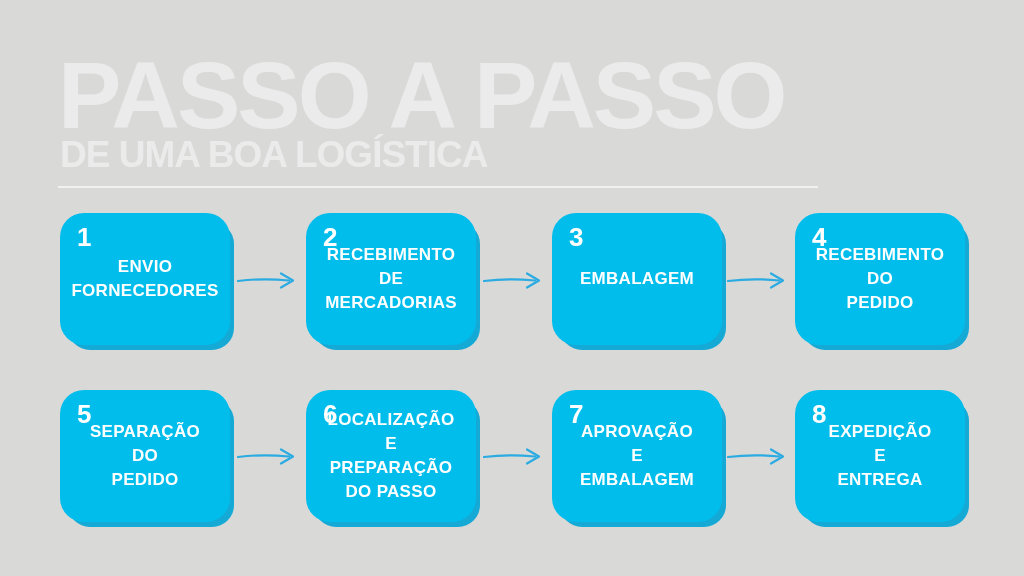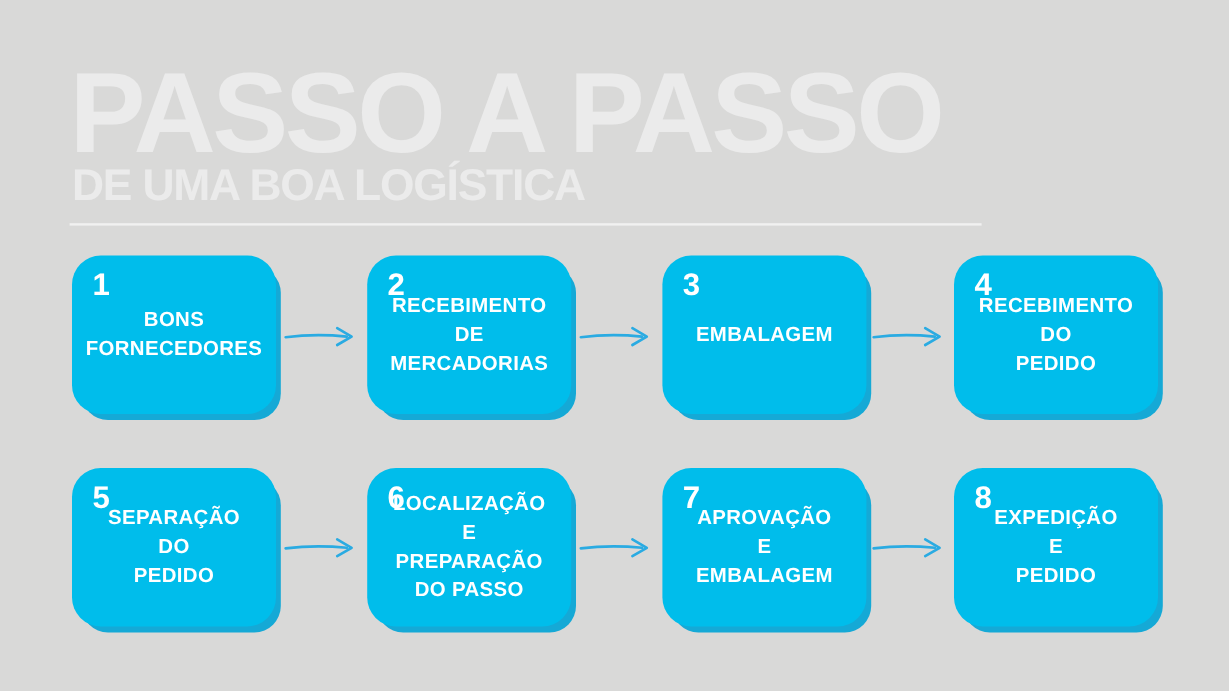--- a/index.html
+++ b/index.html
@@ -67,21 +67,21 @@
 <body>
 
 <div class="canvas">
 
   <h1 class="title">PASSO A PASSO</h1>
   <h2 class="subtitle">DE UMA BOA LOGÍSTICA</h2>
   <div class="rule"></div>
 
   <div class="step s1">
     <span class="num">1</span>
-    <span class="label">BONS
+    <span class="label">ENVIO
 FORNECEDORES</span>
   </div>
   <div class="step s2">
     <span class="num">2</span>
     <span class="label">RECEBIMENTO
 DE
 MERCADORIAS</span>
   </div>
   <div class="step s3">
     <span class="num">3</span>
@@ -109,21 +109,21 @@
   <div class="step s7">
     <span class="num">7</span>
     <span class="label">APROVAÇÃO
 E
 EMBALAGEM</span>
   </div>
   <div class="step s8">
     <span class="num">8</span>
     <span class="label">EXPEDIÇÃO
 E
-PEDIDO</span>
+ENTREGA</span>
   </div>
 
   <div class="arrow a1">
     <svg width="64" height="22" viewBox="0 0 64 22" fill="none">
       <path d="M2 12 C 18 10, 38 10, 53 11.5" stroke="#2aabe2" stroke-width="2.2" stroke-linecap="round"></path>
       <path d="M45 4.5 L57 11.5 L45 18.5" stroke="#2aabe2" stroke-width="2.2" fill="none" stroke-linecap="round" stroke-linejoin="round"></path>
     </svg>
   </div>
   <div class="arrow a2">
     <svg width="64" height="22" viewBox="0 0 64 22" fill="none">

